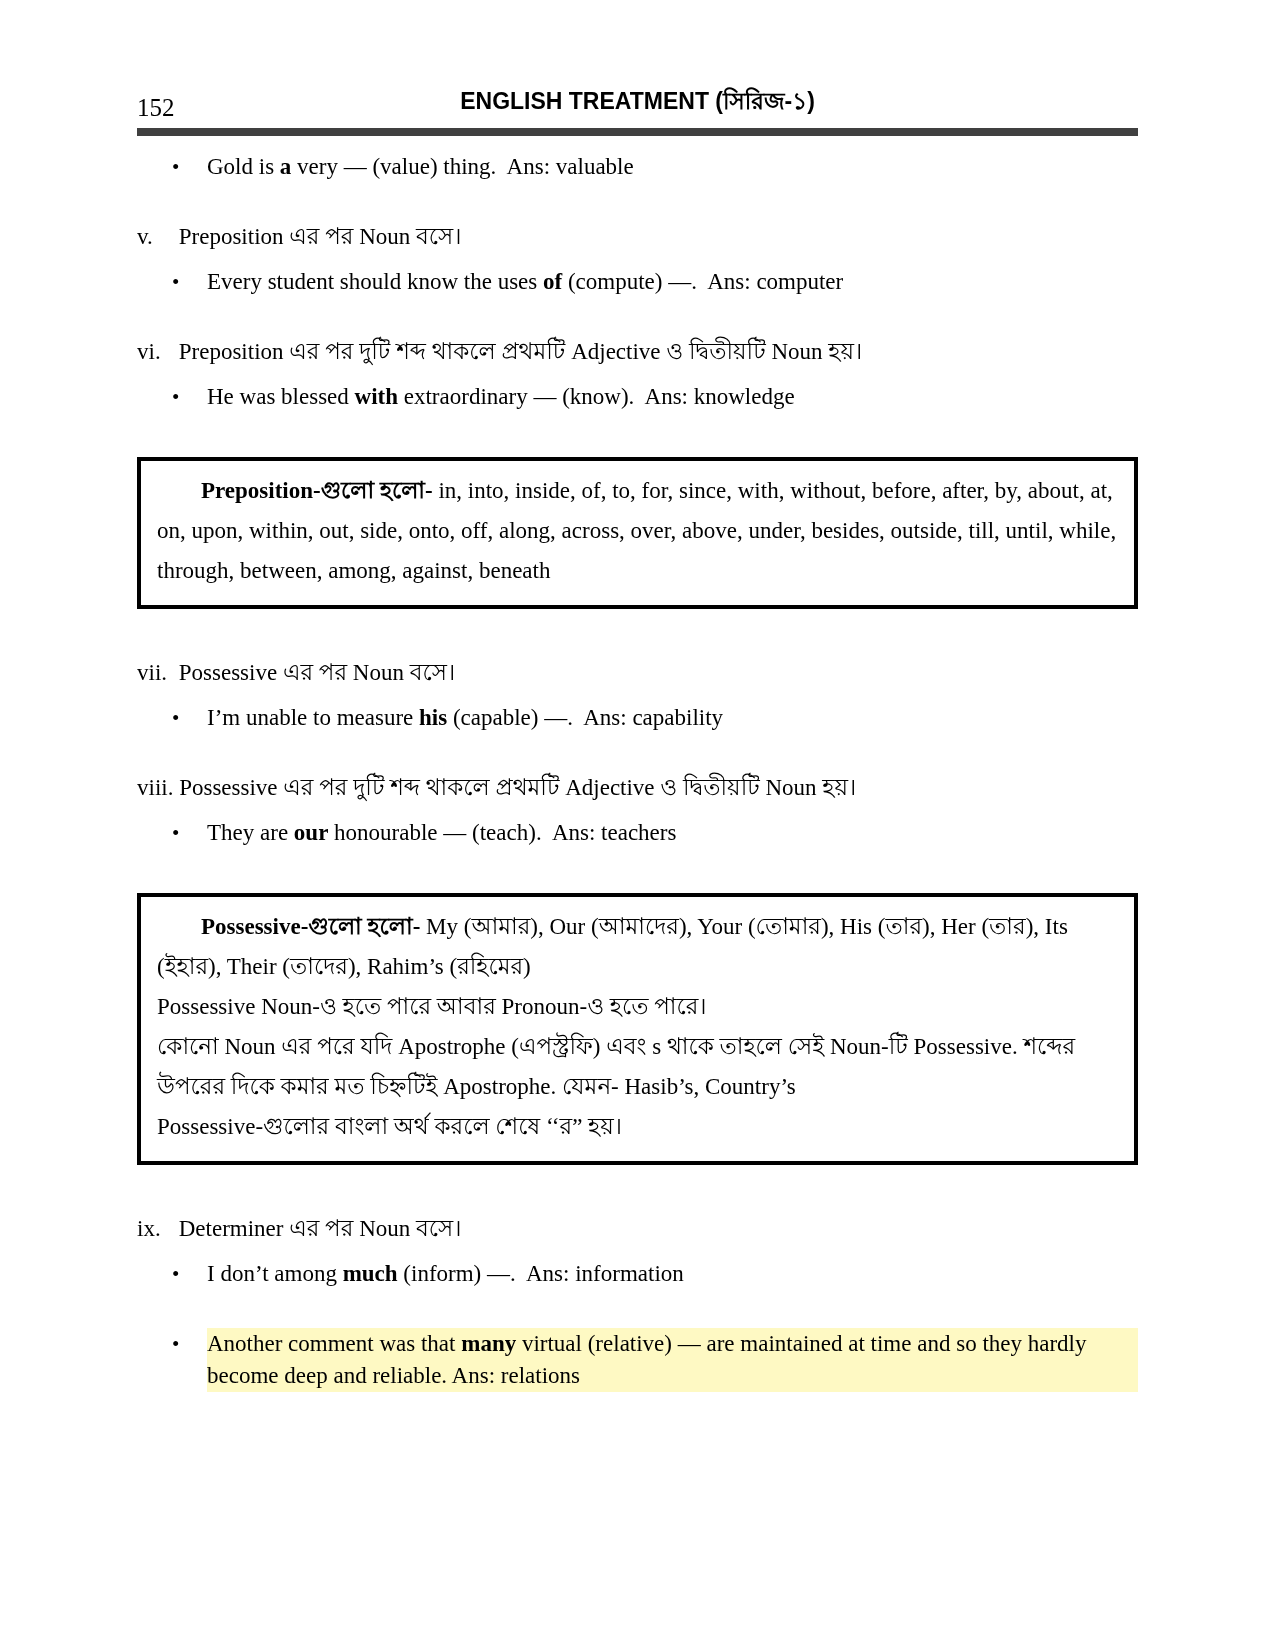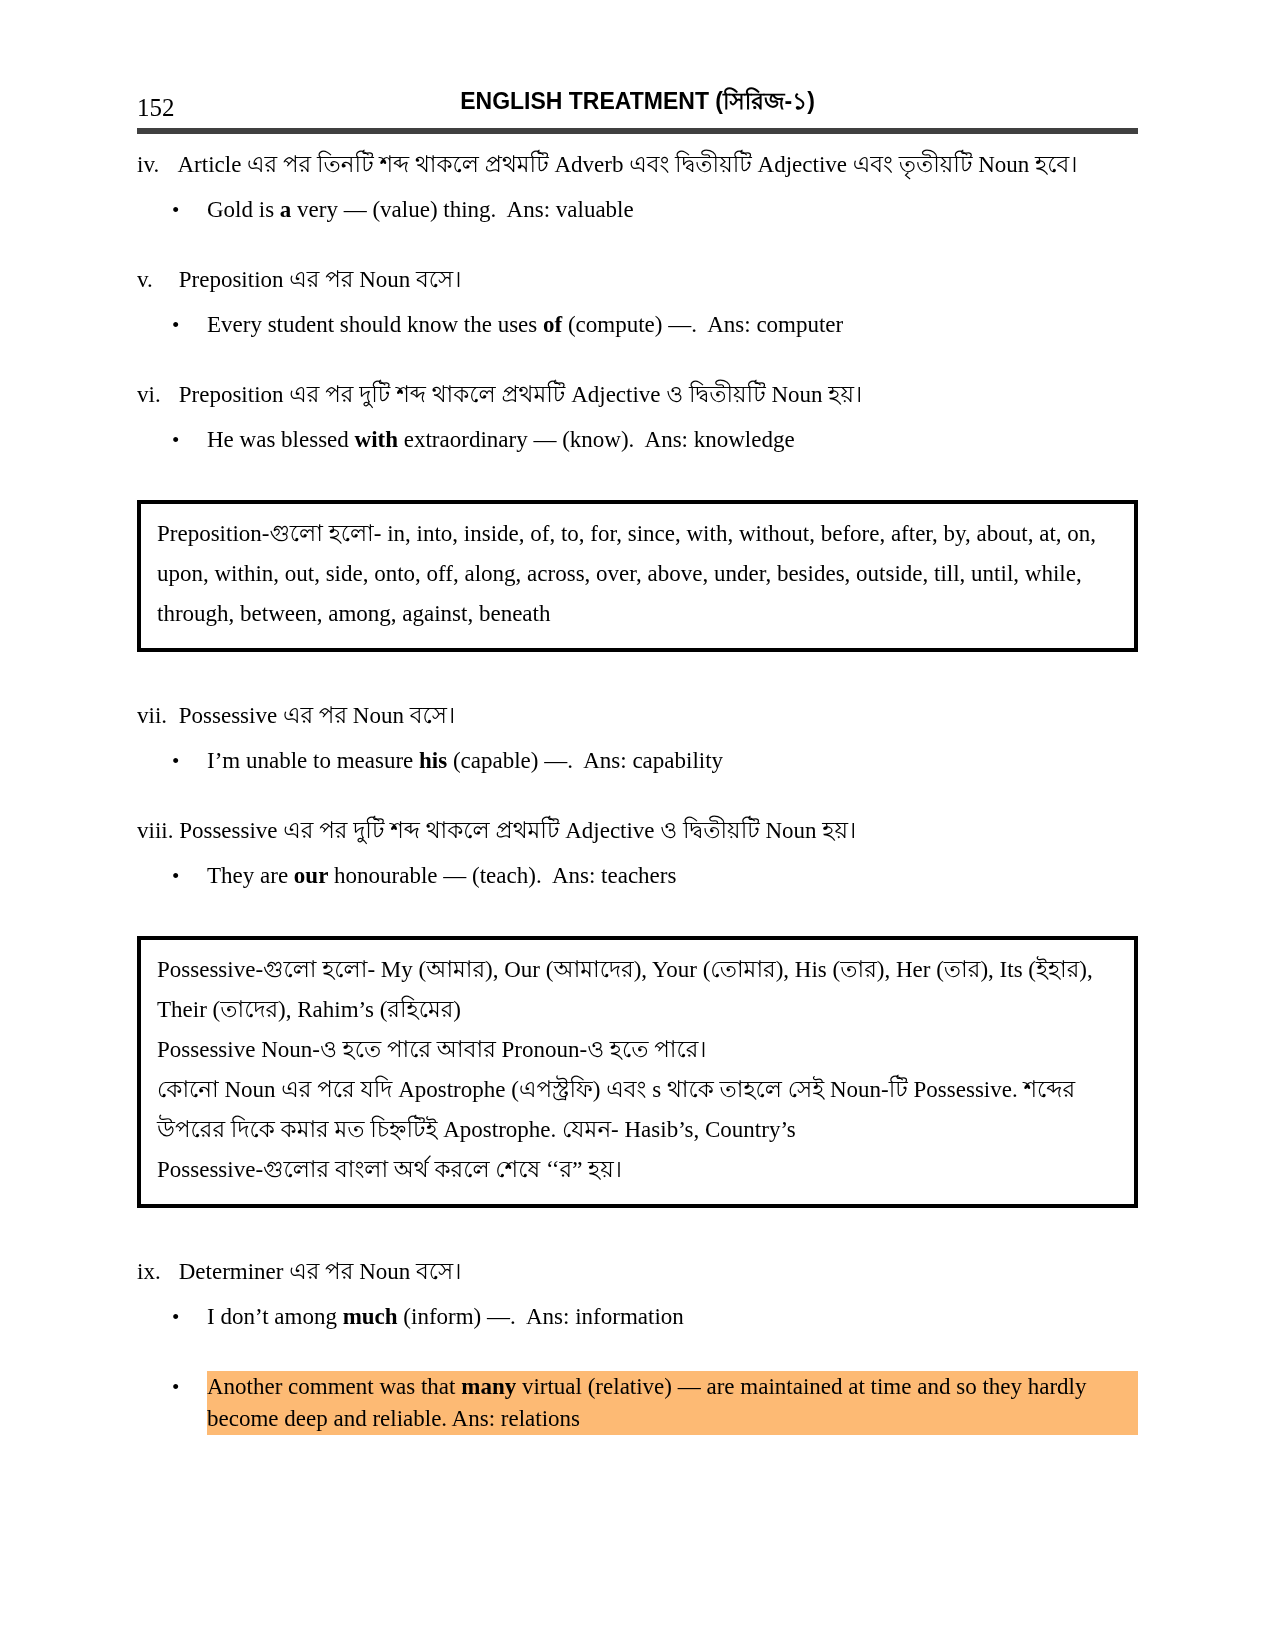--- a/index.html
+++ b/index.html
@@ -14,21 +14,21 @@
   .content {
     position: absolute;
     left: 137px; top: 0;
     width: 1001px;
   }
   
   .page-header {
     position: relative;
     padding-top: 94px;
     padding-bottom: 6px;
-    border-bottom: 6px solid #404040;
+    border-bottom: 8px solid #404040;
   }
   .page-num {
     font-size: 25px;
     line-height: 28px;
   }
   .page-title {
     position: absolute;
     left: 50%; bottom: 6px;
     transform: translateX(-50%);
     font-family: "Liberation Sans", "DejaVu Sans", sans-serif;
@@ -59,46 +59,45 @@
     flex: none;
     width: 35px;
     font-size: 21px;
   }
   .bullet-text {
     flex: 1;
     white-space: pre-wrap;
     font-family: Liberation Serif, serif;
   }
   .bullet-text b { font-weight: 700; }
-  .bullet-text.highlight { background: #fdba74; }
+  .bullet-text.highlight { background: #fef9c3; }
   
   .frame-box {
     border: 4px solid #000000;
     margin-top: 44px;
     margin-bottom: 8px;
     padding: 10px 16px 14px 16px;
     font-size: 23px;
     line-height: 40px;
   }
   .frame-box p { white-space: pre-wrap; }
-  .frame-box .lead { font-weight: 400; }
+  .frame-box .lead { font-weight: 700; margin-left: 44px; }
   .after-box { margin-top: 48px; }
 </style>
 </head>
 <body>
 
 <div class="content">
 
   <div class="page-header">
     <span class="page-num">152</span>
     <span class="page-title">ENGLISH TREATMENT (সিরিজ-১)</span>
   </div>
 
   <div class="doc-item first">
-    <div class="rule-line"><span class="numeral">iv.</span> <span>Article এর পর তিনটি শব্দ থাকলে প্রথমটি Adverb এবং দ্বিতীয়টি Adjective এবং তৃতীয়টি Noun হবে।</span></div>
     <div class="doc-bullet">
       <span class="bullet-marker">•</span>
       <span class="bullet-text"><span>Gold is </span><b>a</b><span> very — (value) thing.  Ans: valuable</span></span>
     </div>
   </div>
 
   <div class="doc-item">
     <div class="rule-line"><span class="numeral">v.</span> <span>Preposition এর পর Noun বসে।</span></div>
     <div class="doc-bullet">
       <span class="bullet-marker">•</span>

